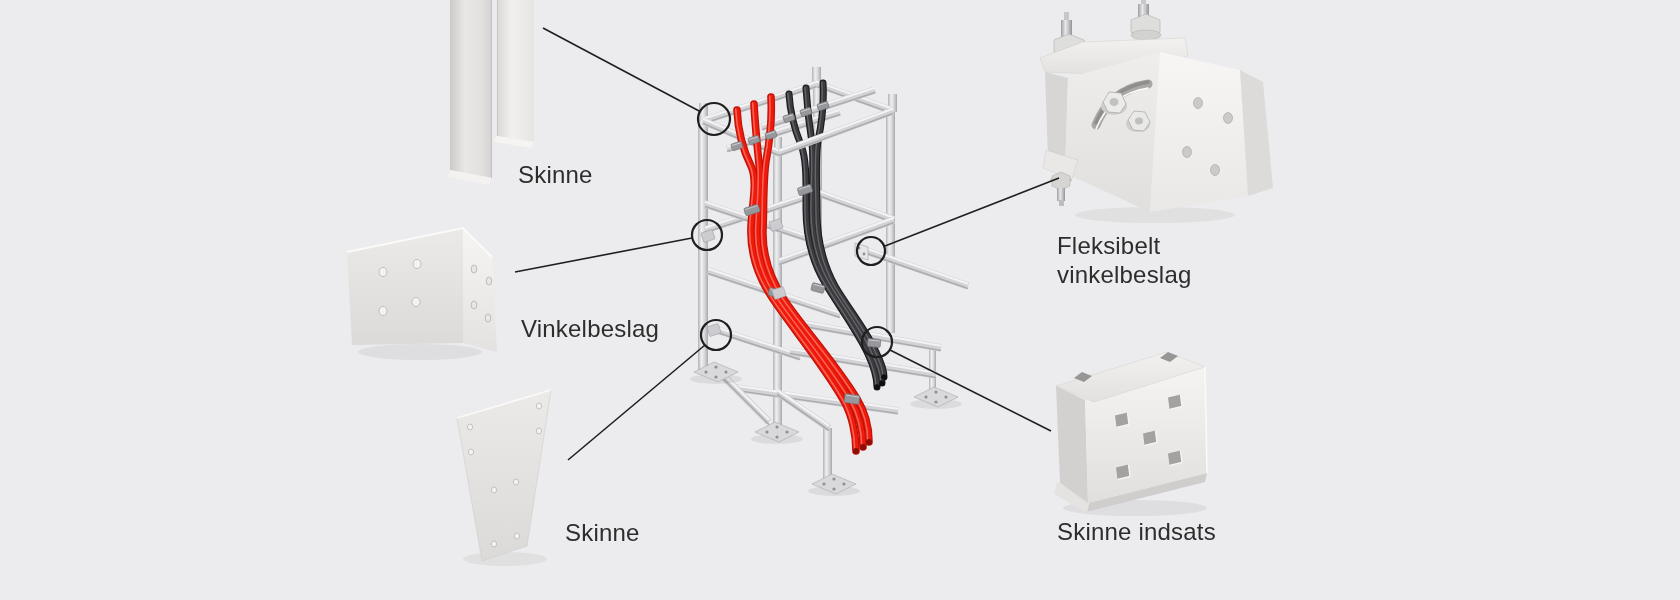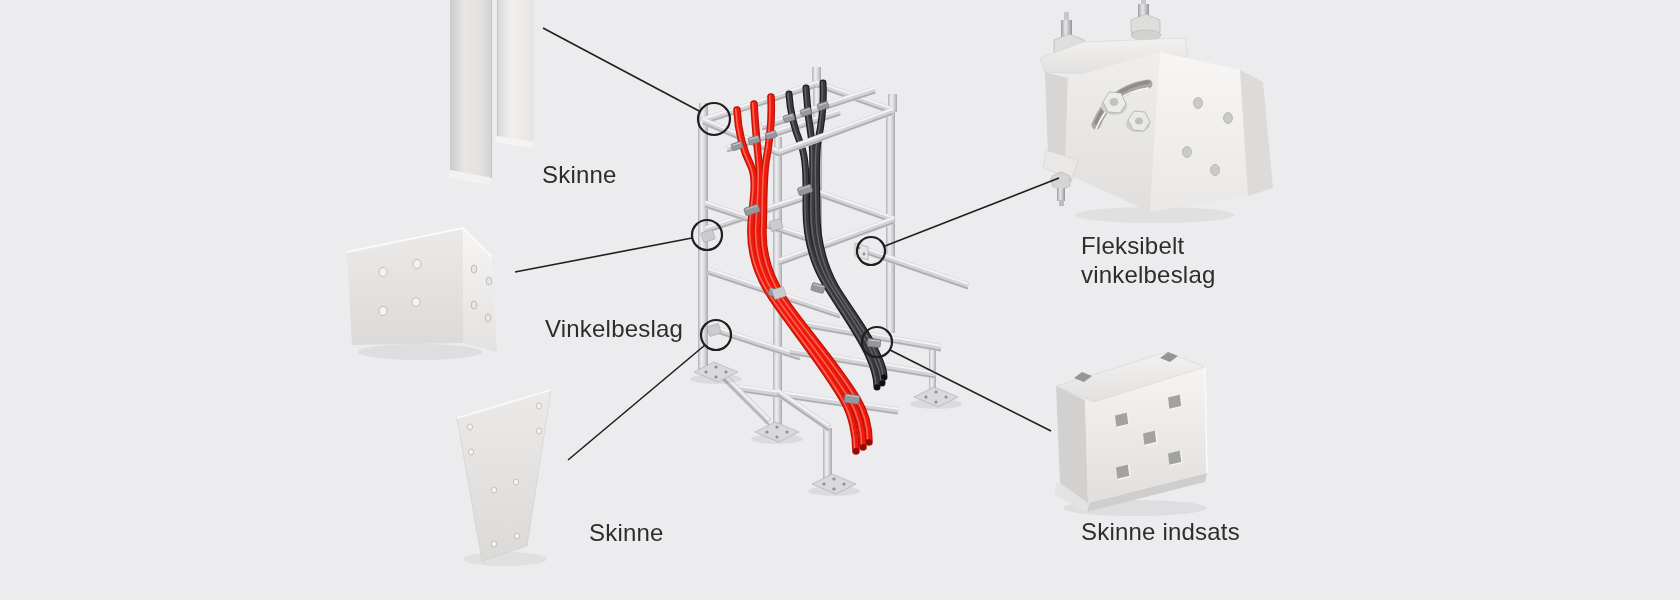--- a/index.html
+++ b/index.html
@@ -1,20 +1,20 @@
 <!DOCTYPE html>
 <html style="--background: #ececee; --text: #2d2d2d; --callout-line: #1f1f1f; --cable-red: #ee1b0d; --cable-black: #3b3b3f; --metal-light: #f1f0ee; --metal-frame: #d6d6d8;"><head>
 <meta charset="utf-8">
 <style>
   html,body{margin:0;padding:0;}
   body{background:var(--background,#ececee);font-family:"Liberation Sans","DejaVu Sans",sans-serif;}
   .stage{position:relative;width:1680px;height:600px;overflow:hidden;background:var(--background,#ececee);}
   .stage svg{position:absolute;left:0;top:0;}
   .label{position:absolute;font:400 24px/29px "Liberation Sans","DejaVu Sans",sans-serif;
-         color:var(--text,#2d2d2d);letter-spacing:.2px;white-space:pre-line;margin-left:24px;}
+         color:var(--text,#2d2d2d);letter-spacing:.2px;white-space:pre-line;}
 </style>
 </head>
 <body>
 
 <div class="stage">
 
 <svg width="1680" height="600" viewBox="0 0 1680 600">
   <defs>
     <linearGradient id="gPost" x1="0" y1="0" x2="1" y2="0">
       <stop offset="0" stop-color="#b2b2b6"></stop>

